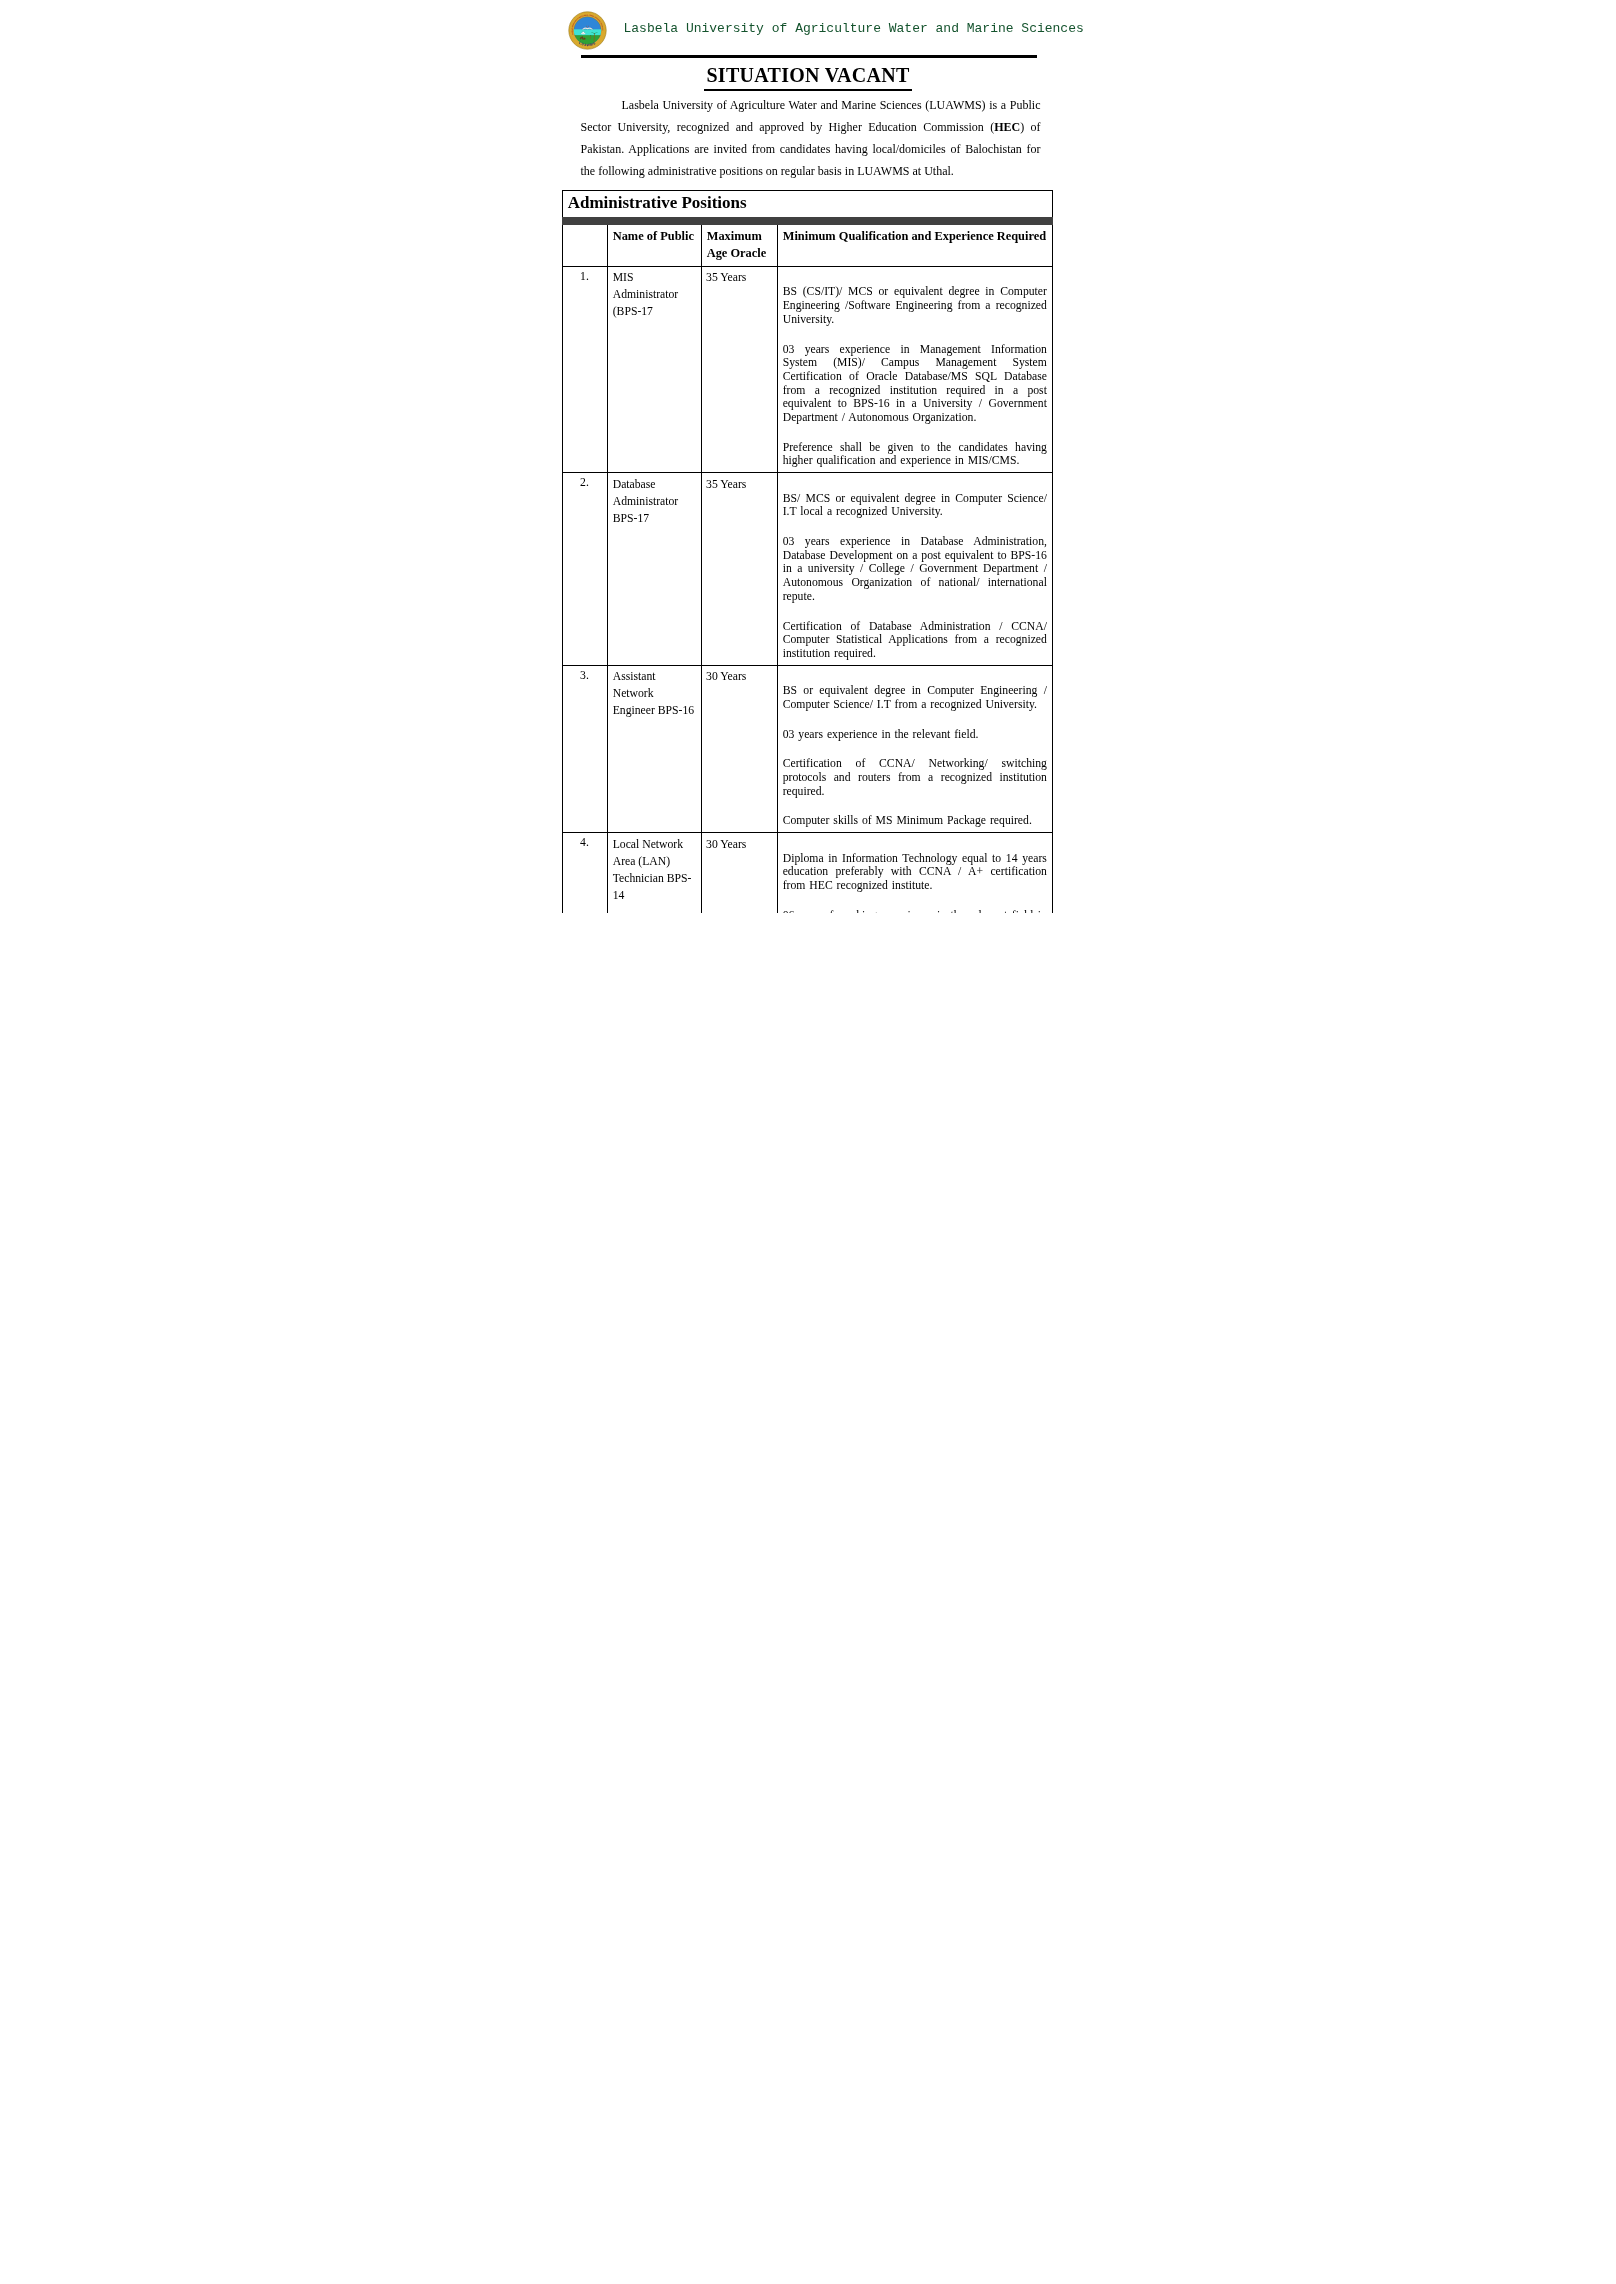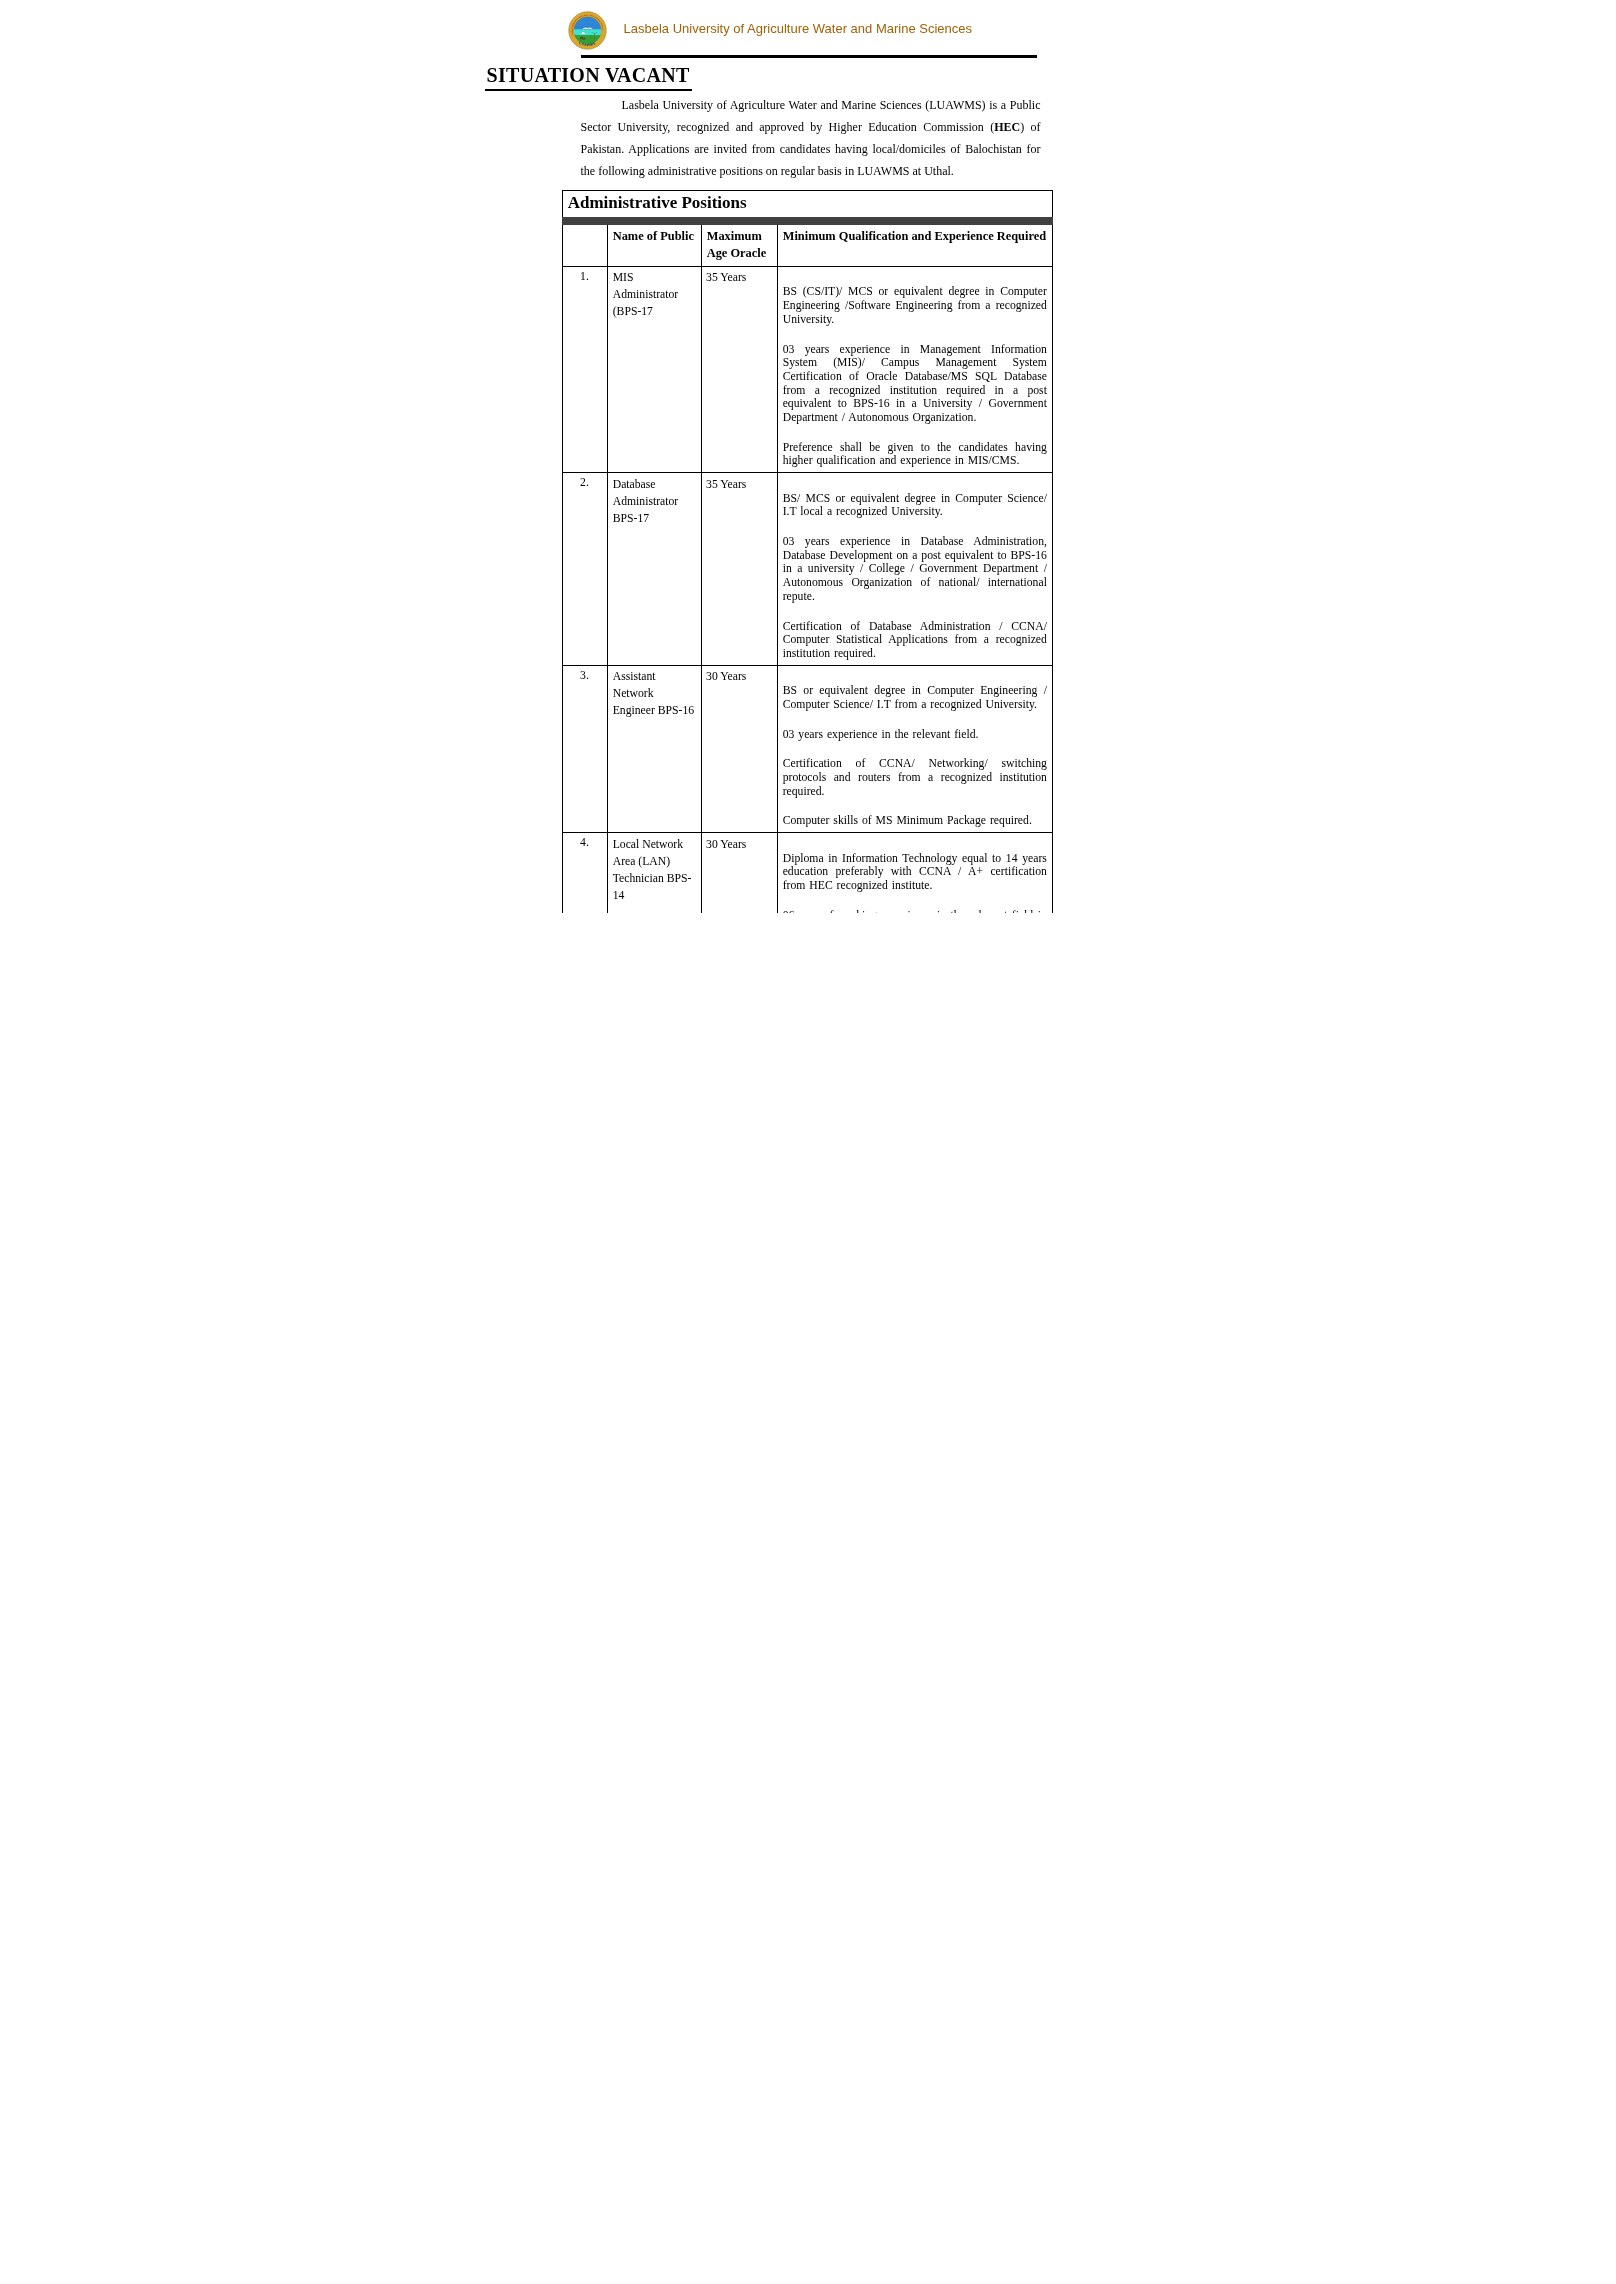--- a/index.html
+++ b/index.html
@@ -11,30 +11,30 @@
     background: #ffffff;
     color: #000;
     font-family: "Liberation Serif", serif;
     overflow: hidden;
   }
   
   .header-row { display: flex; align-items: flex-start; padding: 11px 0 0 83px; }
   .logo { width: 39px; height: 39px; flex: 0 0 auto; }
   .logo svg { width: 39px; height: 39px; display: block; }
   .uni-name {
-    font-family: Liberation Sans, sans-serif;
+    font-family: Liberation Mono, monospace;
     font-size: 13px;
     line-height: 15.6px;
     margin: 9.8px 0 0 17px;
-    color: #a16207;
+    color: #14532d;
     white-space: nowrap;
   }
   .header-rule { width: 456px; height: 3.3px; background: #000; margin: 5.2px 0 0 96px; }
   
-  .title-wrap { text-align: left; margin-top: 5.9px; }
+  .title-wrap { text-align: center; margin-top: 5.9px; }
   .page-title {
     display: inline-block;
     font-size: 20px;
     font-weight: bold;
     letter-spacing: 0.3px;
     border-bottom: 2.6px solid #000;
     padding: 0 2px 1.3px 2px;
   }
   
   .intro {

